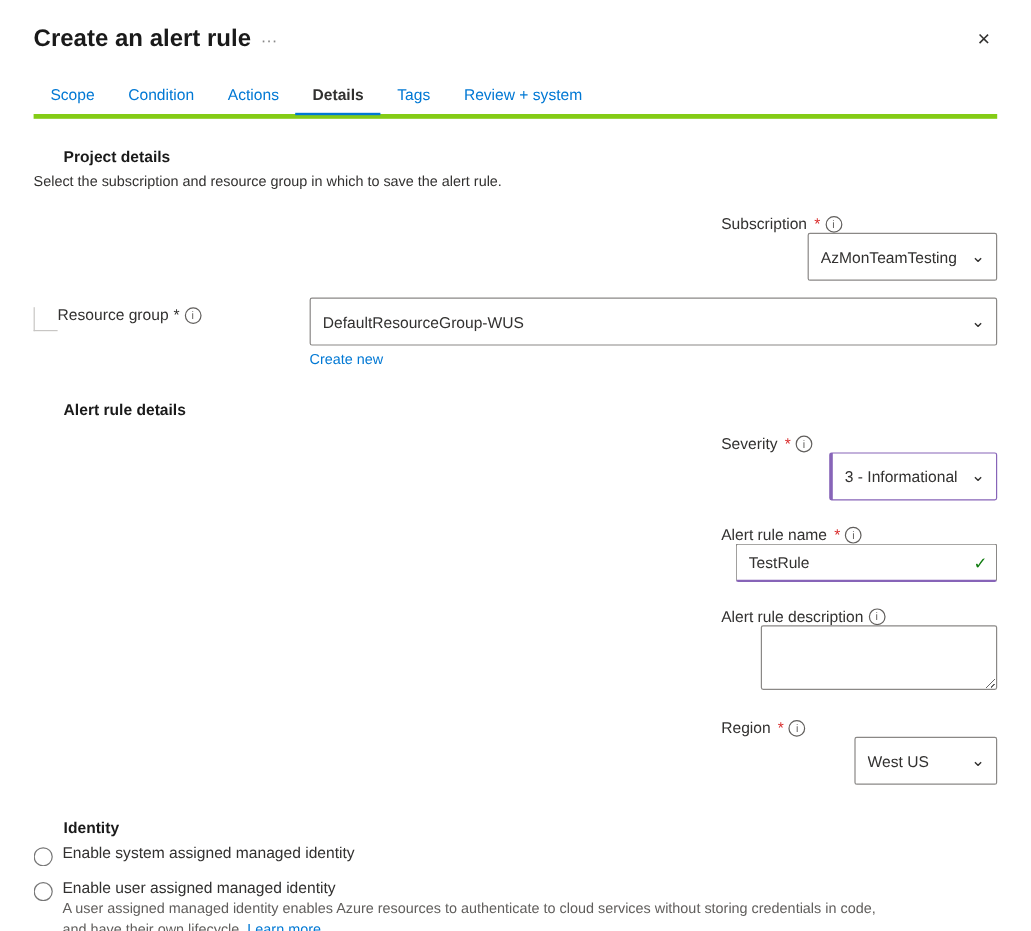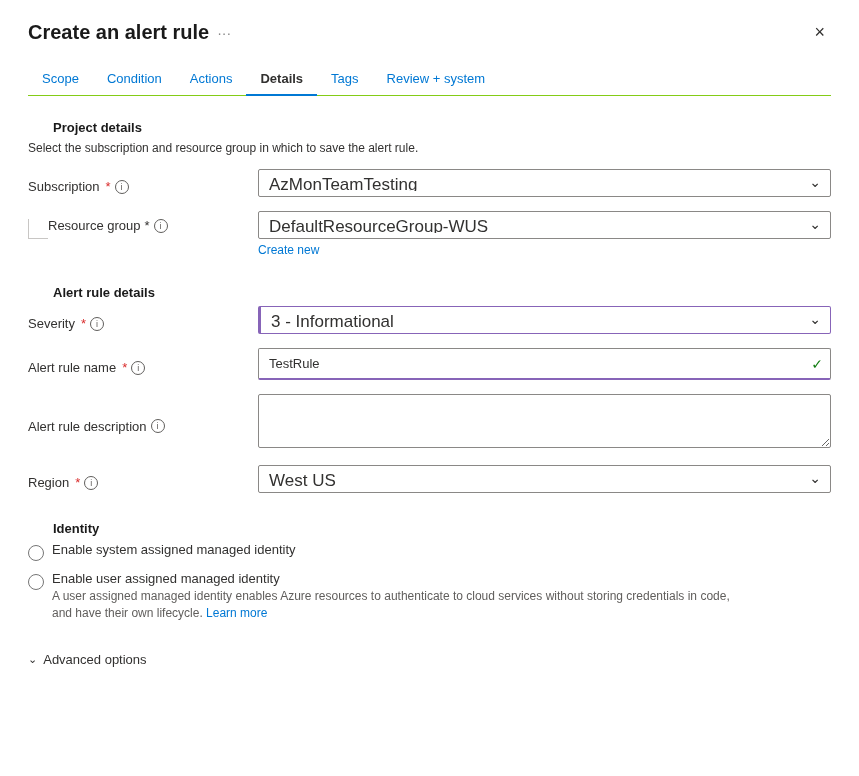--- a/index.html
+++ b/index.html
@@ -37,21 +37,21 @@
       background: none;
       border: none;
       font-size: 18px;
       cursor: pointer;
       color: #323130;
       padding: 2px 6px;
     }
     
     .tabs {
       display: flex;
-      border-bottom: 1px solid #84cc16;
+      border-bottom: 4px solid #84cc16;
       margin-bottom: 24px;
     }
     .tab {
       padding: 8px 14px;
       font-size: 13px;
       color: #0078d4;
       cursor: pointer;
       text-decoration: none;
       border-bottom: 2px solid transparent;
       margin-bottom: -1px;
@@ -73,22 +73,23 @@
       font-size: 12px;
       color: #323130;
       margin-bottom: 14px;
     }
     .form-section {
       margin-bottom: 28px;
     }
     
     .form-row {
       display: flex;
-      align-items: center;
+      align-items: flex-end;
       margin-bottom: 14px;
+      flex-direction: column;
     }
     .form-label {
       width: 230px;
       min-width: 230px;
       font-size: 13px;
       color: #323130;
       padding-top: 7px;
       display: flex;
       align-items: center;
       gap: 4px;
@@ -111,28 +112,28 @@
       flex-shrink: 0;
     }
     .form-control {
       flex: 1;
     }
     .select-box {
       width: 100%;
       padding: 5px 32px 5px 10px;
       border: 1px solid #8a8886;
       border-radius: 2px;
-      font-size: 17px;
+      font-size: 13px;
       color: #323130;
       background: #fff;
       appearance: none;
       -webkit-appearance: none;
       background-image: none;
       cursor: pointer;
-      height: 28px;
+      height: 40px;
     }
     .select-wrapper {
       position: relative;
       width: 100%;
     }
     .select-wrapper::after {
       content: '⌄';
       position: absolute;
       right: 10px;
       top: 50%;

